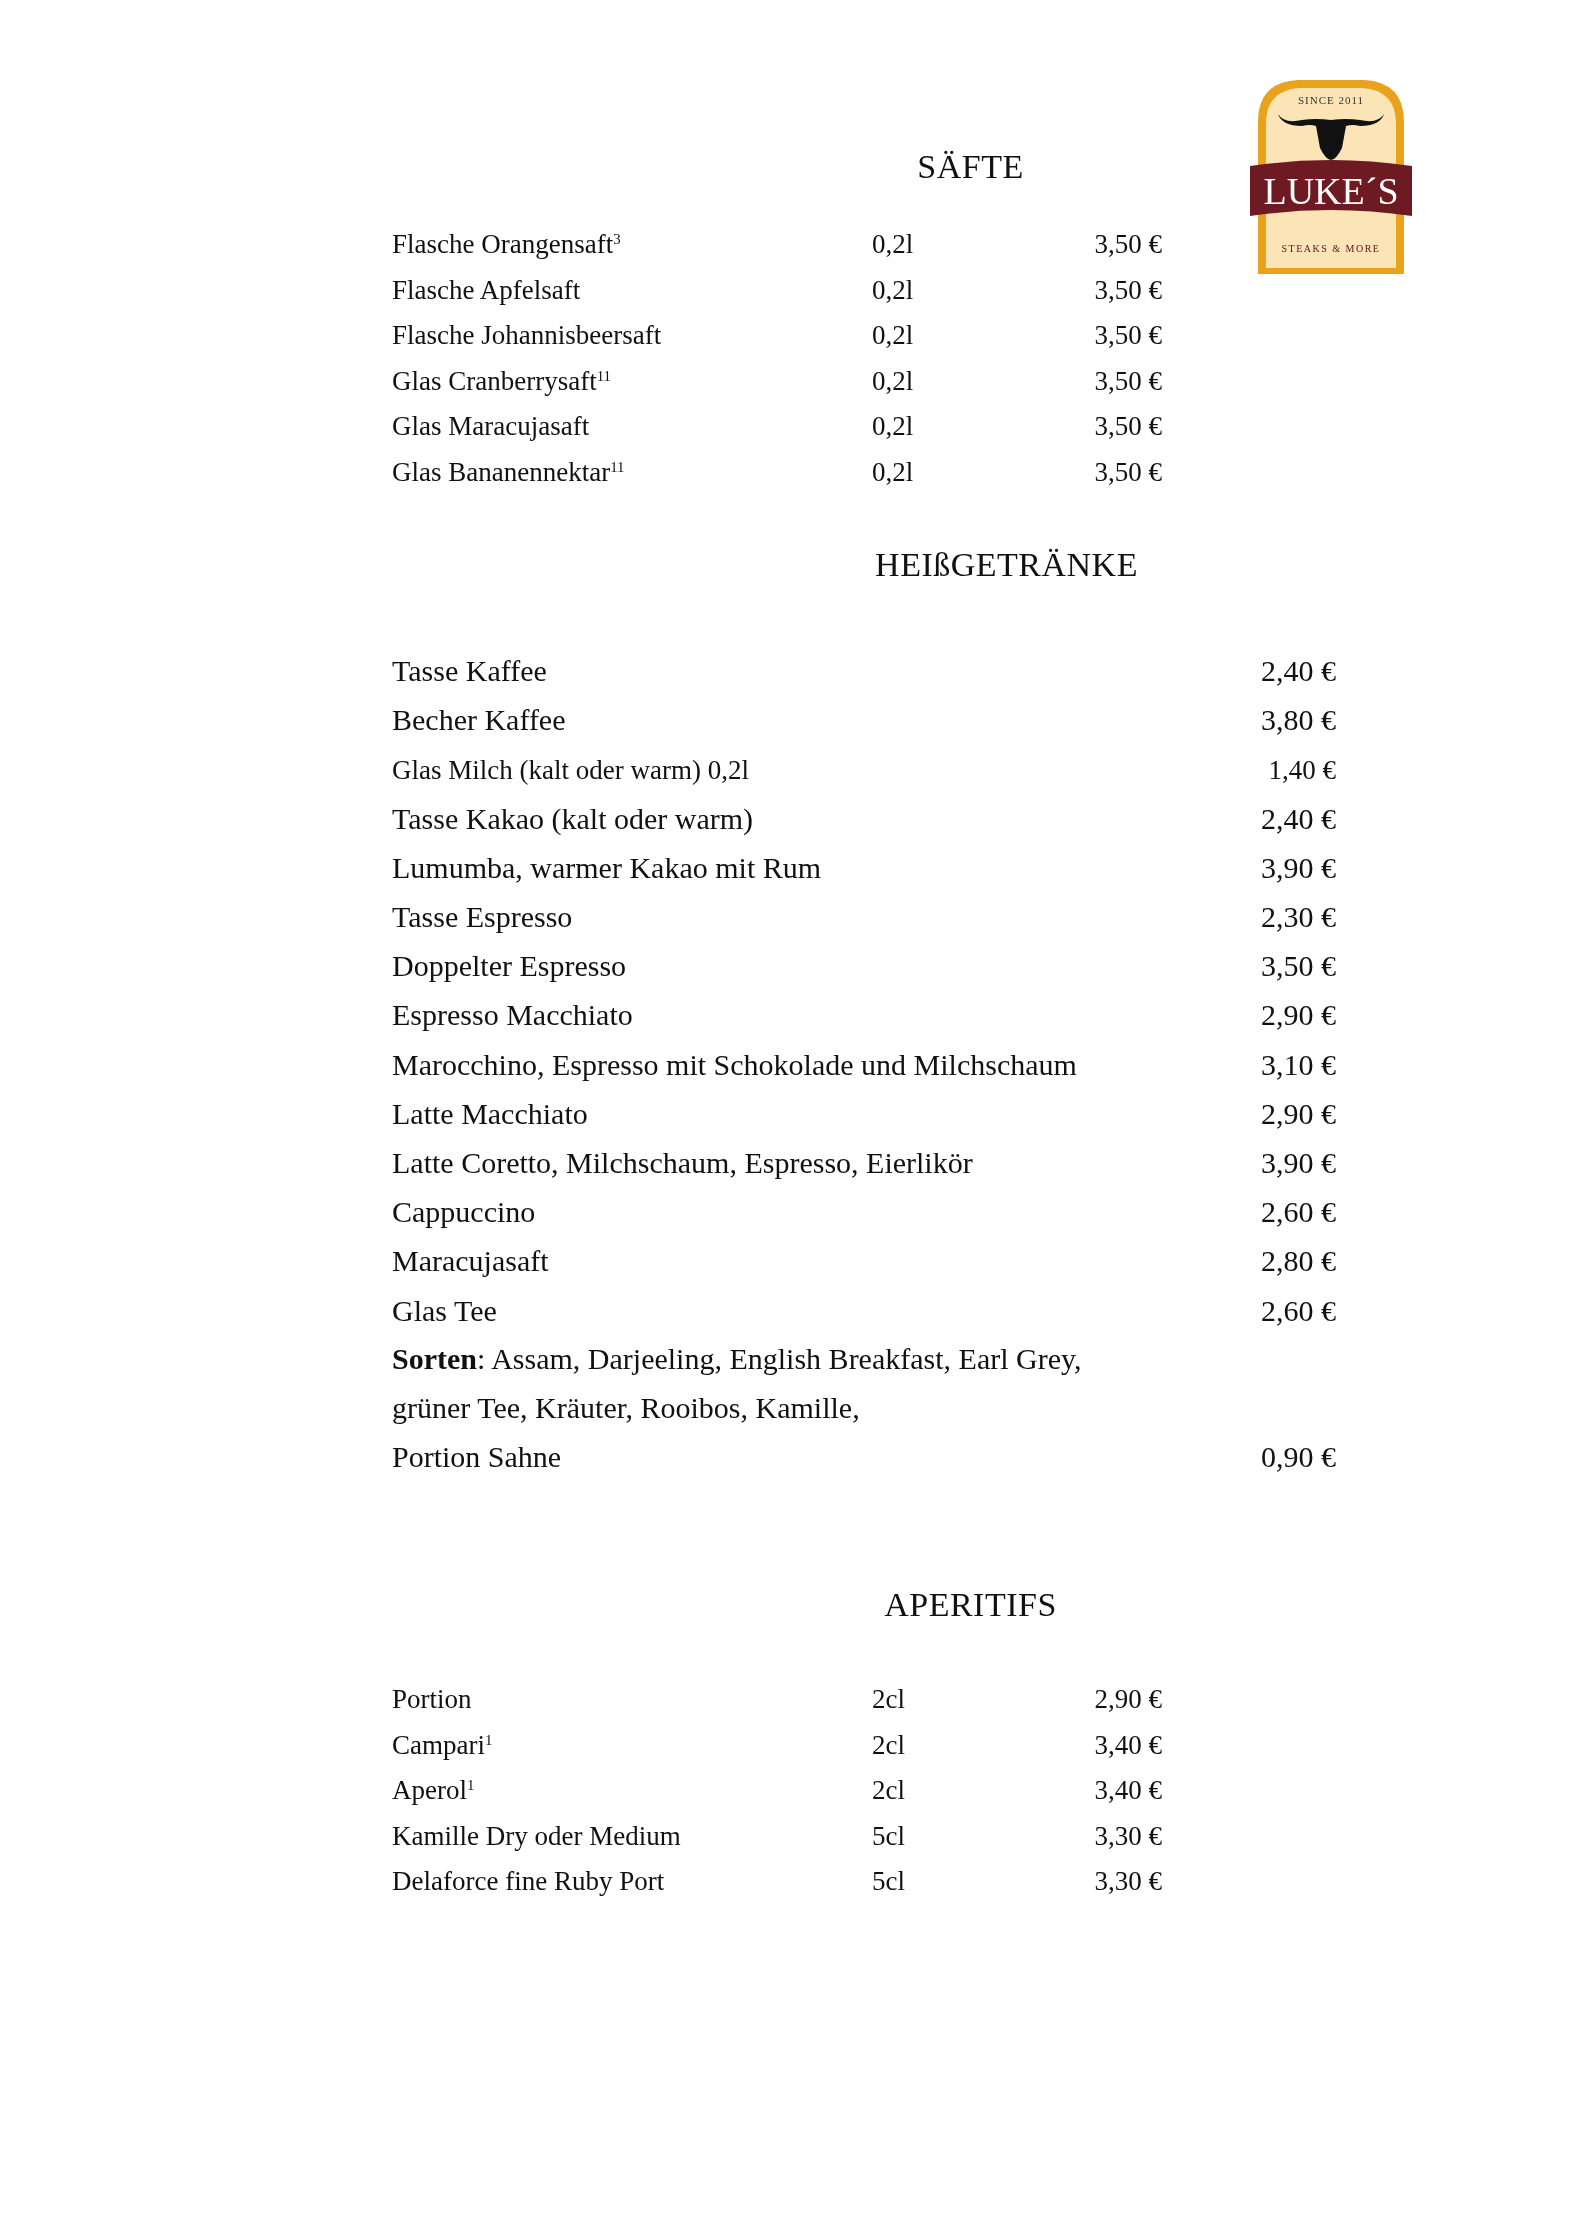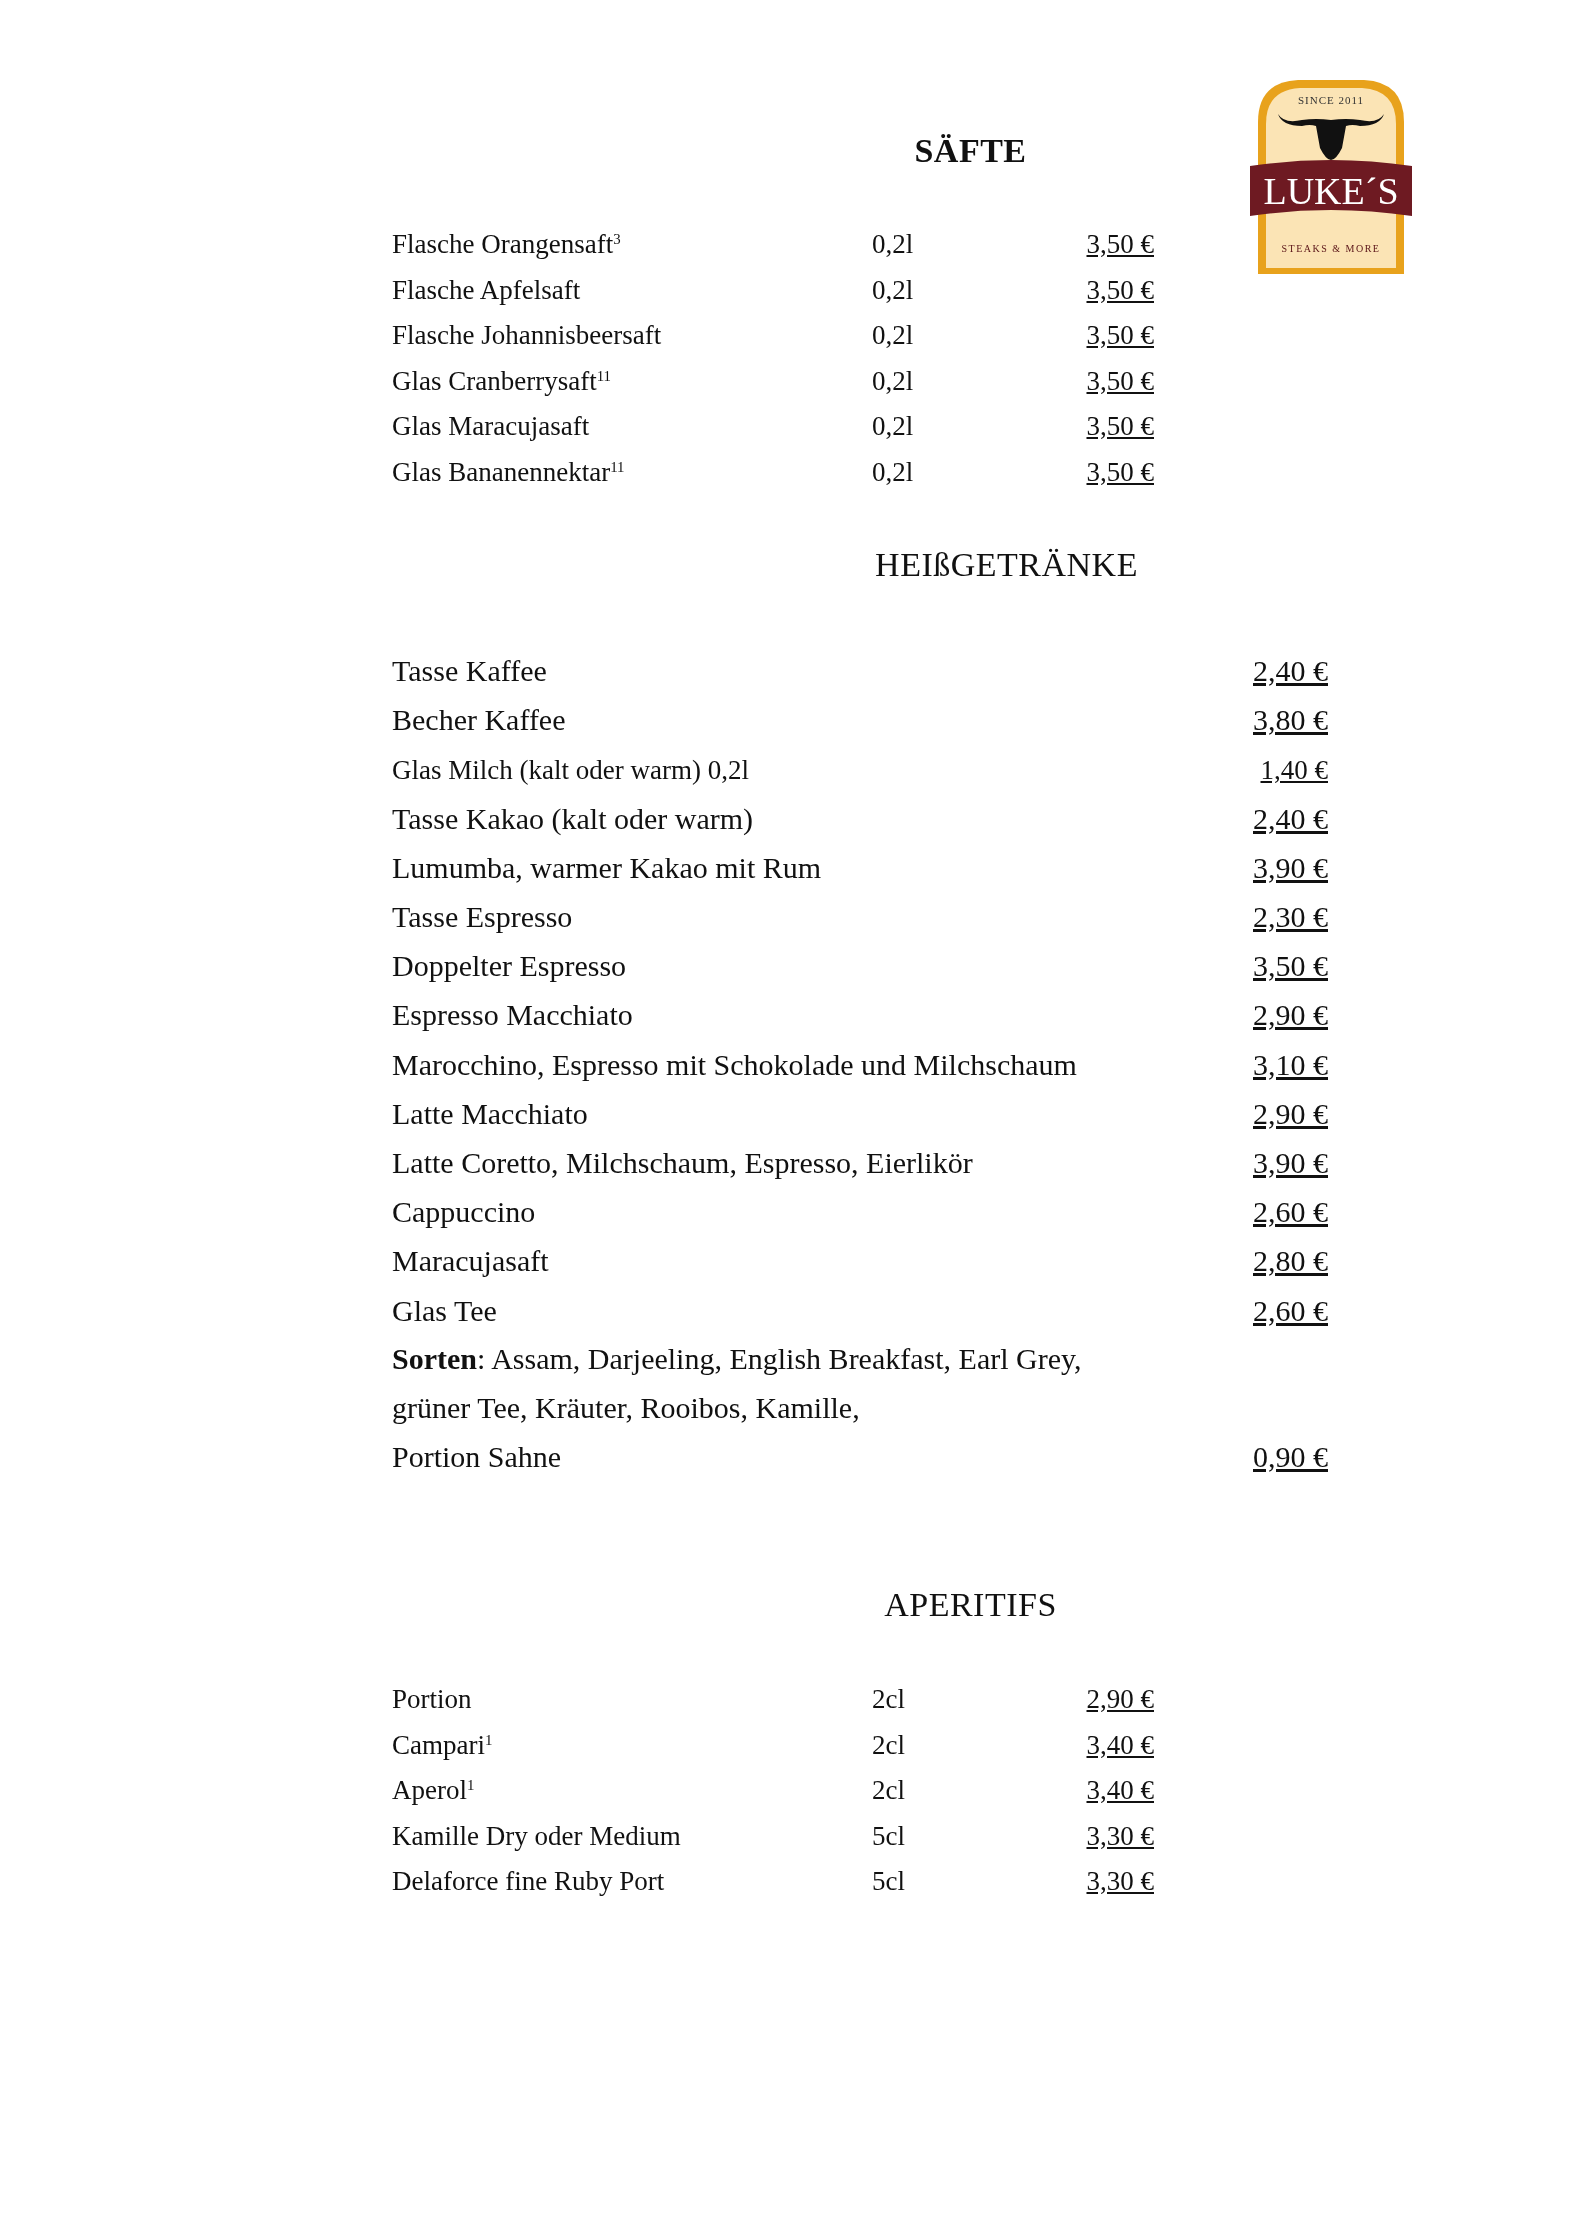--- a/index.html
+++ b/index.html
@@ -4,29 +4,29 @@
   <style>
     html, body { margin: 0; padding: 0; background: #ffffff; }
     body { width: 1571px; height: 2222px; position: relative; overflow: hidden;
       font-family: "Liberation Serif", "DejaVu Serif", serif; color: #111; }
     .page { position: absolute; left: 0; top: 0; width: 1571px; height: 1752px; }
 
     .logo { position: absolute; left: 1250px; top: 74px; width: 162px; height: 200px; }
 
     .heading { position: absolute; left: 0; width: 1571px; text-align: center; text-indent: 370px;
       font-size: 34px; letter-spacing: 0.5px; }
-    .h-saefte { top: 132px; left: 0; font-weight: bold; }
+    .h-saefte { top: 148px; left: 0; }
     .h-heiss { top: 546px; padding-left: 36px; }
     .h-aper { top: 1586px; }
 
     .row { position: absolute; left: 392px; height: 40px; }
     .row .name { position: absolute; left: 0; white-space: nowrap; }
     .row .vol { position: absolute; left: 480px; white-space: nowrap; }
     .row .price3 { position: absolute; left: 770px; width: 0; white-space: nowrap; text-align: right; }
-    .row .price3 span, .row .price2 span { position: absolute; right: 8px; text-decoration: underline; }
+    .row .price3 span, .row .price2 span { position: absolute; right: 0; }
     .row .price2 { position: absolute; left: 944px; width: 0; white-space: nowrap; }
 
     .small { font-size: 27px; }
     .big { font-size: 30px; }
     sup { font-size: 0.55em; vertical-align: 0.6em; line-height: 0; }
     b { font-weight: bold; }
   </style>
 </head>
 <body>
 

